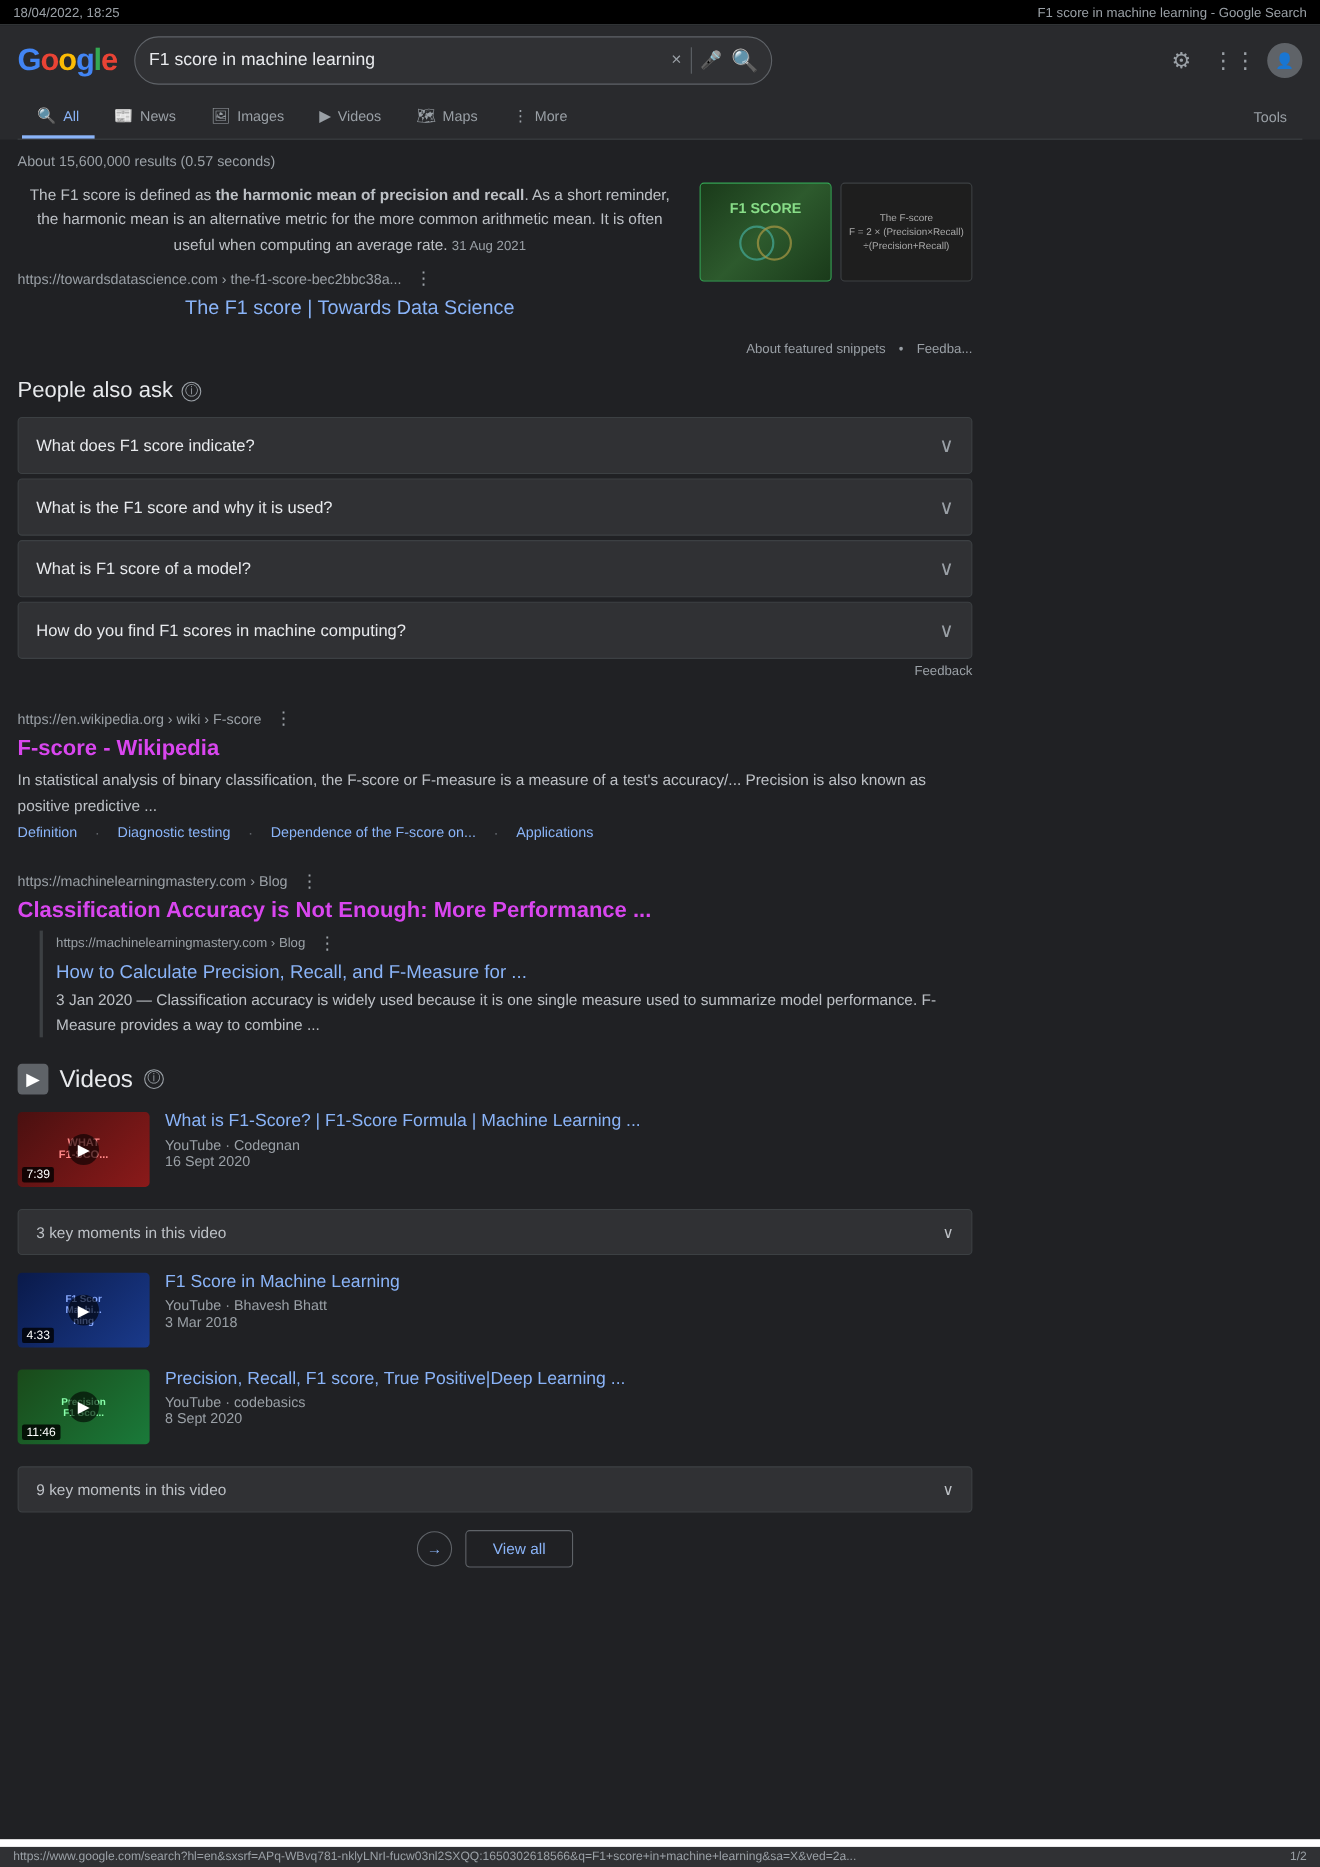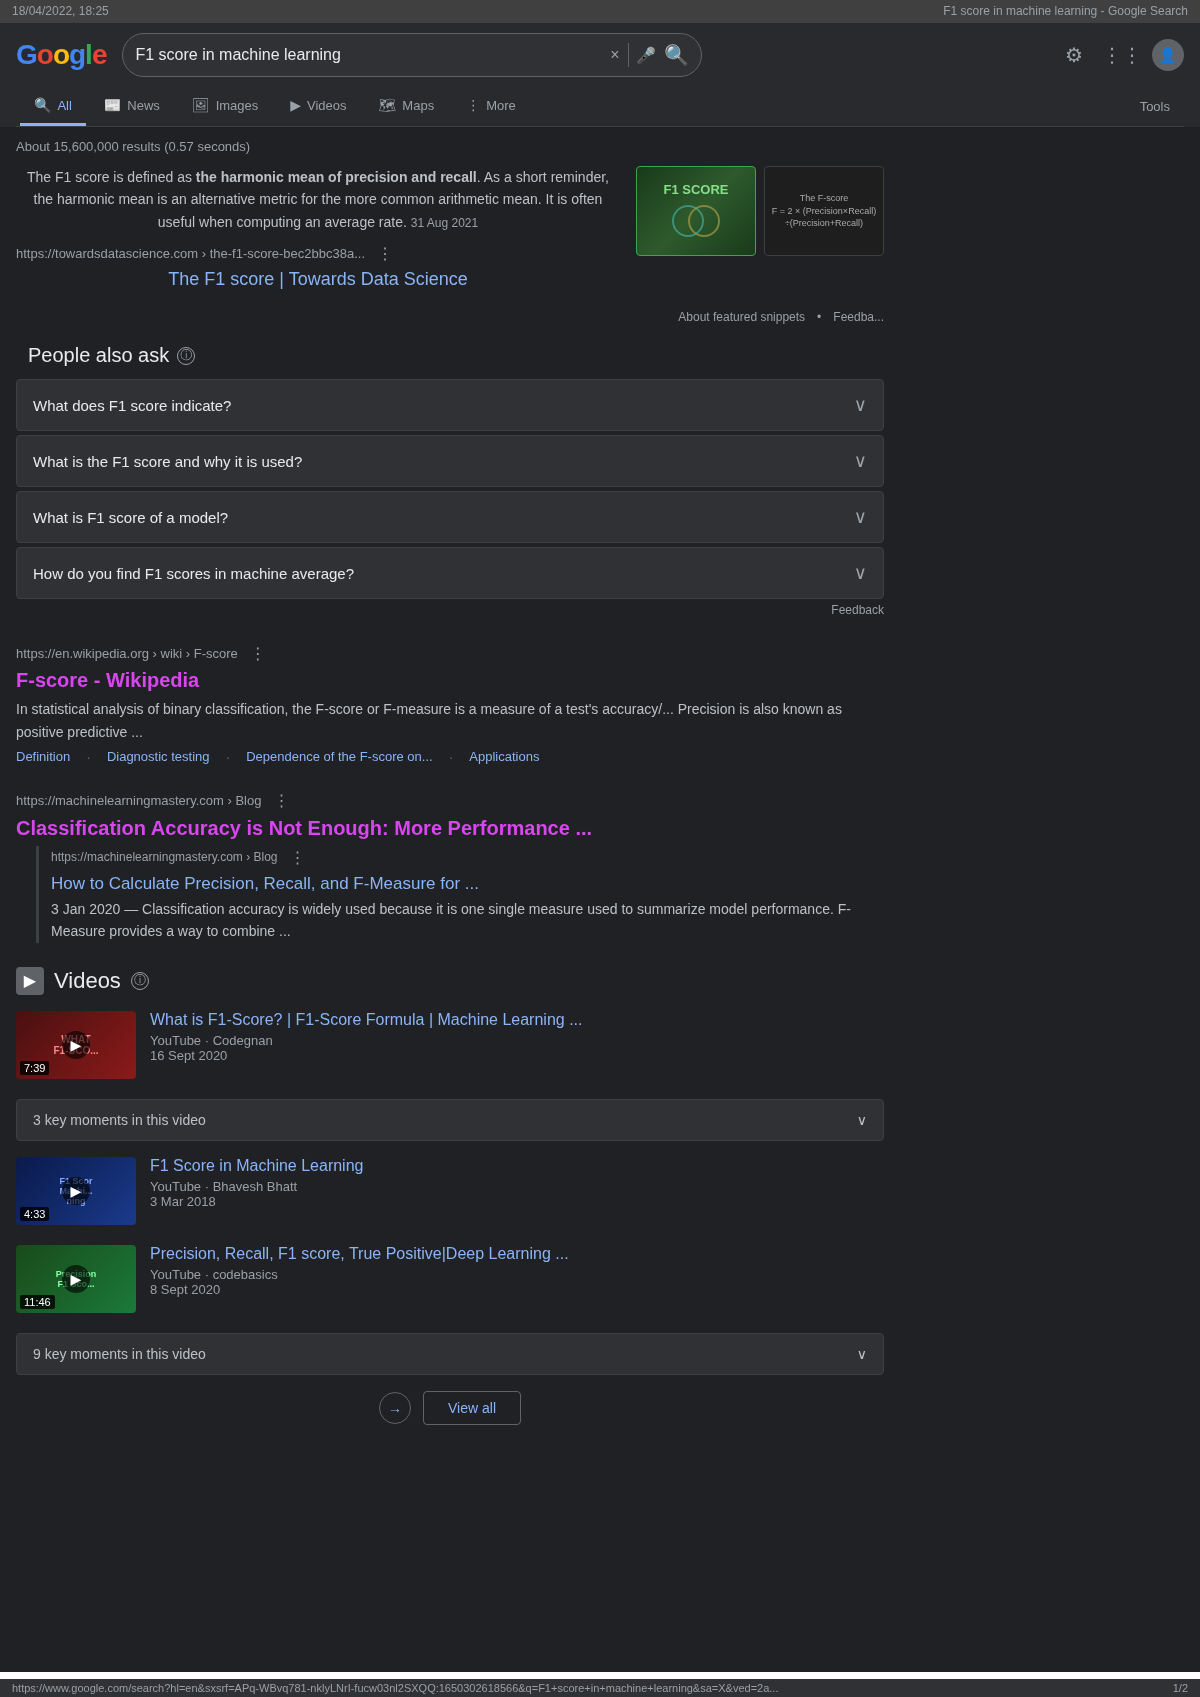--- a/index.html
+++ b/index.html
@@ -7,21 +7,21 @@
       background: #202124;
       color: #bdc1c6;
       font-family: Arial, sans-serif;
       font-size: 14px;
       width: 1200px;
       min-height: 1697px;
     }
 
     
     .top-bar {
-      background: #404040;
+      background: #000000;
       border-bottom: 1px solid #3c4043;
       padding: 4px 12px;
       display: flex;
       justify-content: space-between;
       align-items: center;
       font-size: 12px;
       color: #9aa0a6;
     }
     .top-bar-title { font-size: 12px; color: #9aa0a6; }
 
@@ -245,21 +245,20 @@
     .paa-header {
       display: flex;
       align-items: center;
       gap: 8px;
       margin-bottom: 12px;
     }
     .paa-title {
       font-size: 20px;
       color: #e8eaed;
       font-weight: normal;
-      margin-left: 12px;
     }
     .paa-info-icon {
       width: 18px;
       height: 18px;
       border-radius: 50%;
       border: 1px solid #9aa0a6;
       display: flex;
       align-items: center;
       justify-content: center;
       font-size: 12px;
@@ -642,21 +641,21 @@
     </div>
     <div class="paa-item">
       <span class="paa-question">What is the F1 score and why it is used?</span>
       <span class="paa-chevron">∨</span>
     </div>
     <div class="paa-item">
       <span class="paa-question">What is F1 score of a model?</span>
       <span class="paa-chevron">∨</span>
     </div>
     <div class="paa-item">
-      <span class="paa-question">How do you find F1 scores in machine average?</span>
+      <span class="paa-question">How do you find F1 scores in machine computing?</span>
       <span class="paa-chevron">∨</span>
     </div>
     <div class="paa-feedback">Feedback</div>
   </div>
 
   <div class="search-result">
     <div class="result-url-row">
       <span class="result-url">https://en.wikipedia.org › wiki › F-score</span>
       <div class="result-menu-btn">⋮</div>
     </div>

